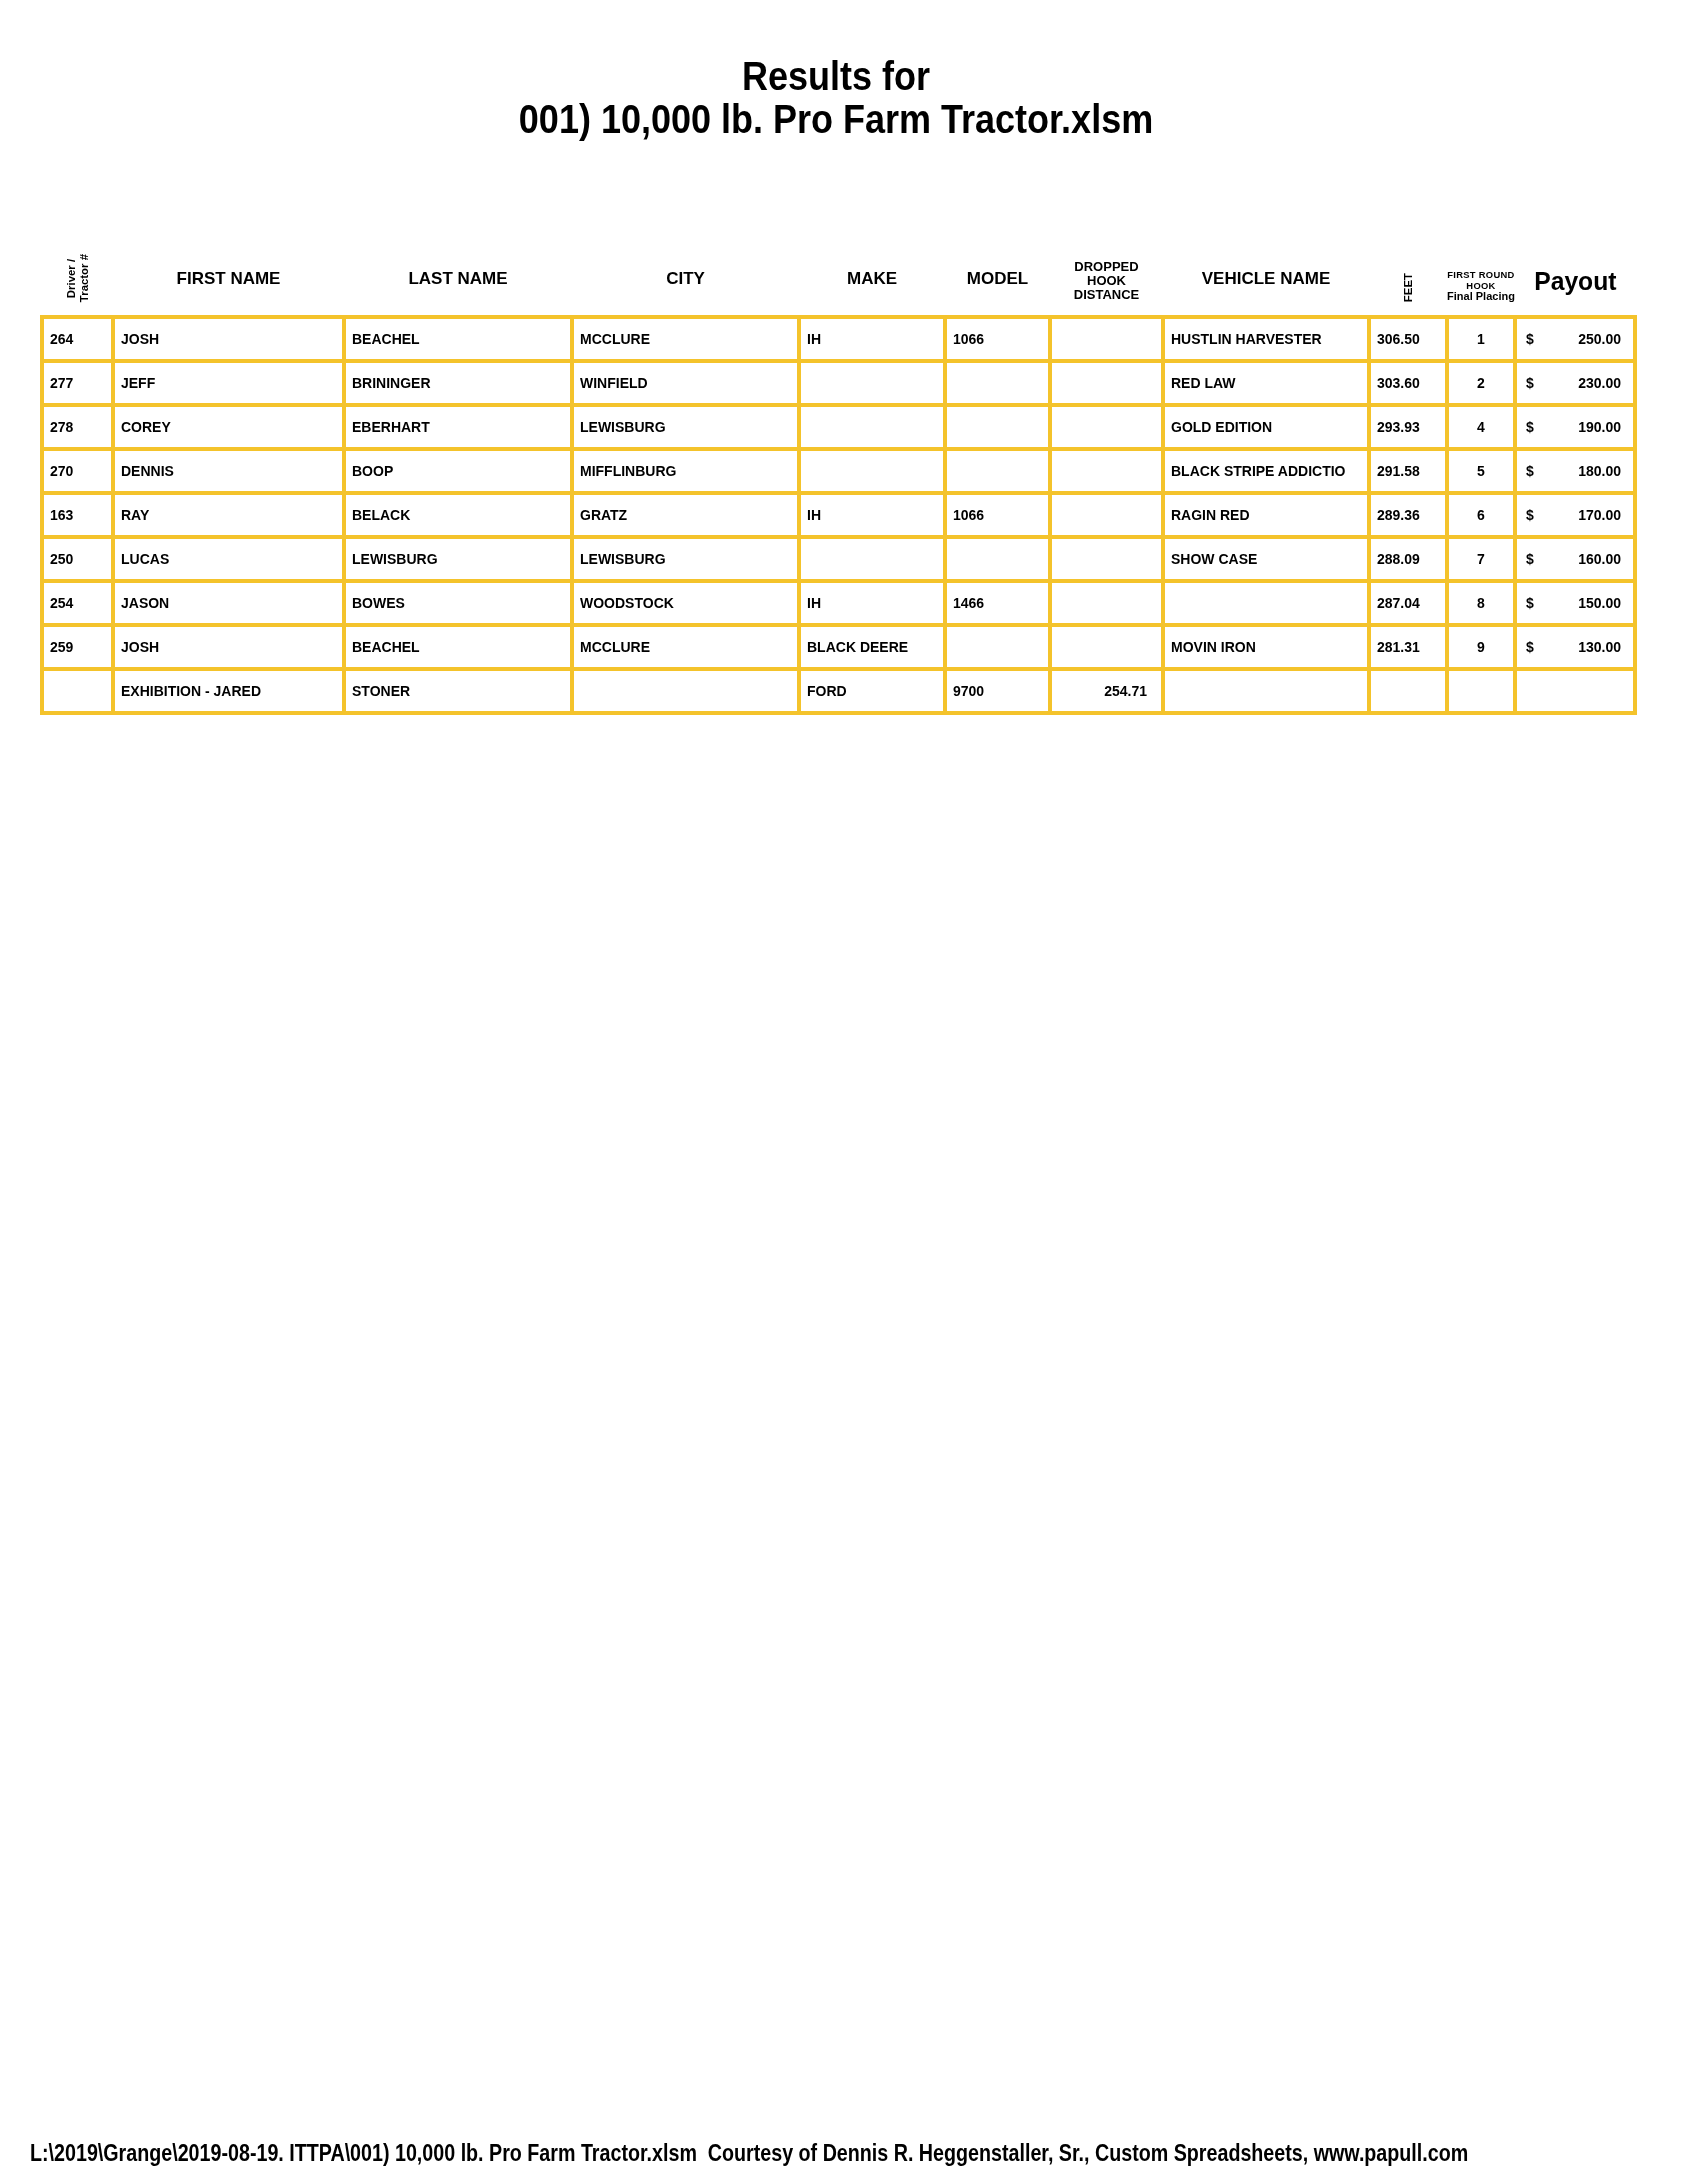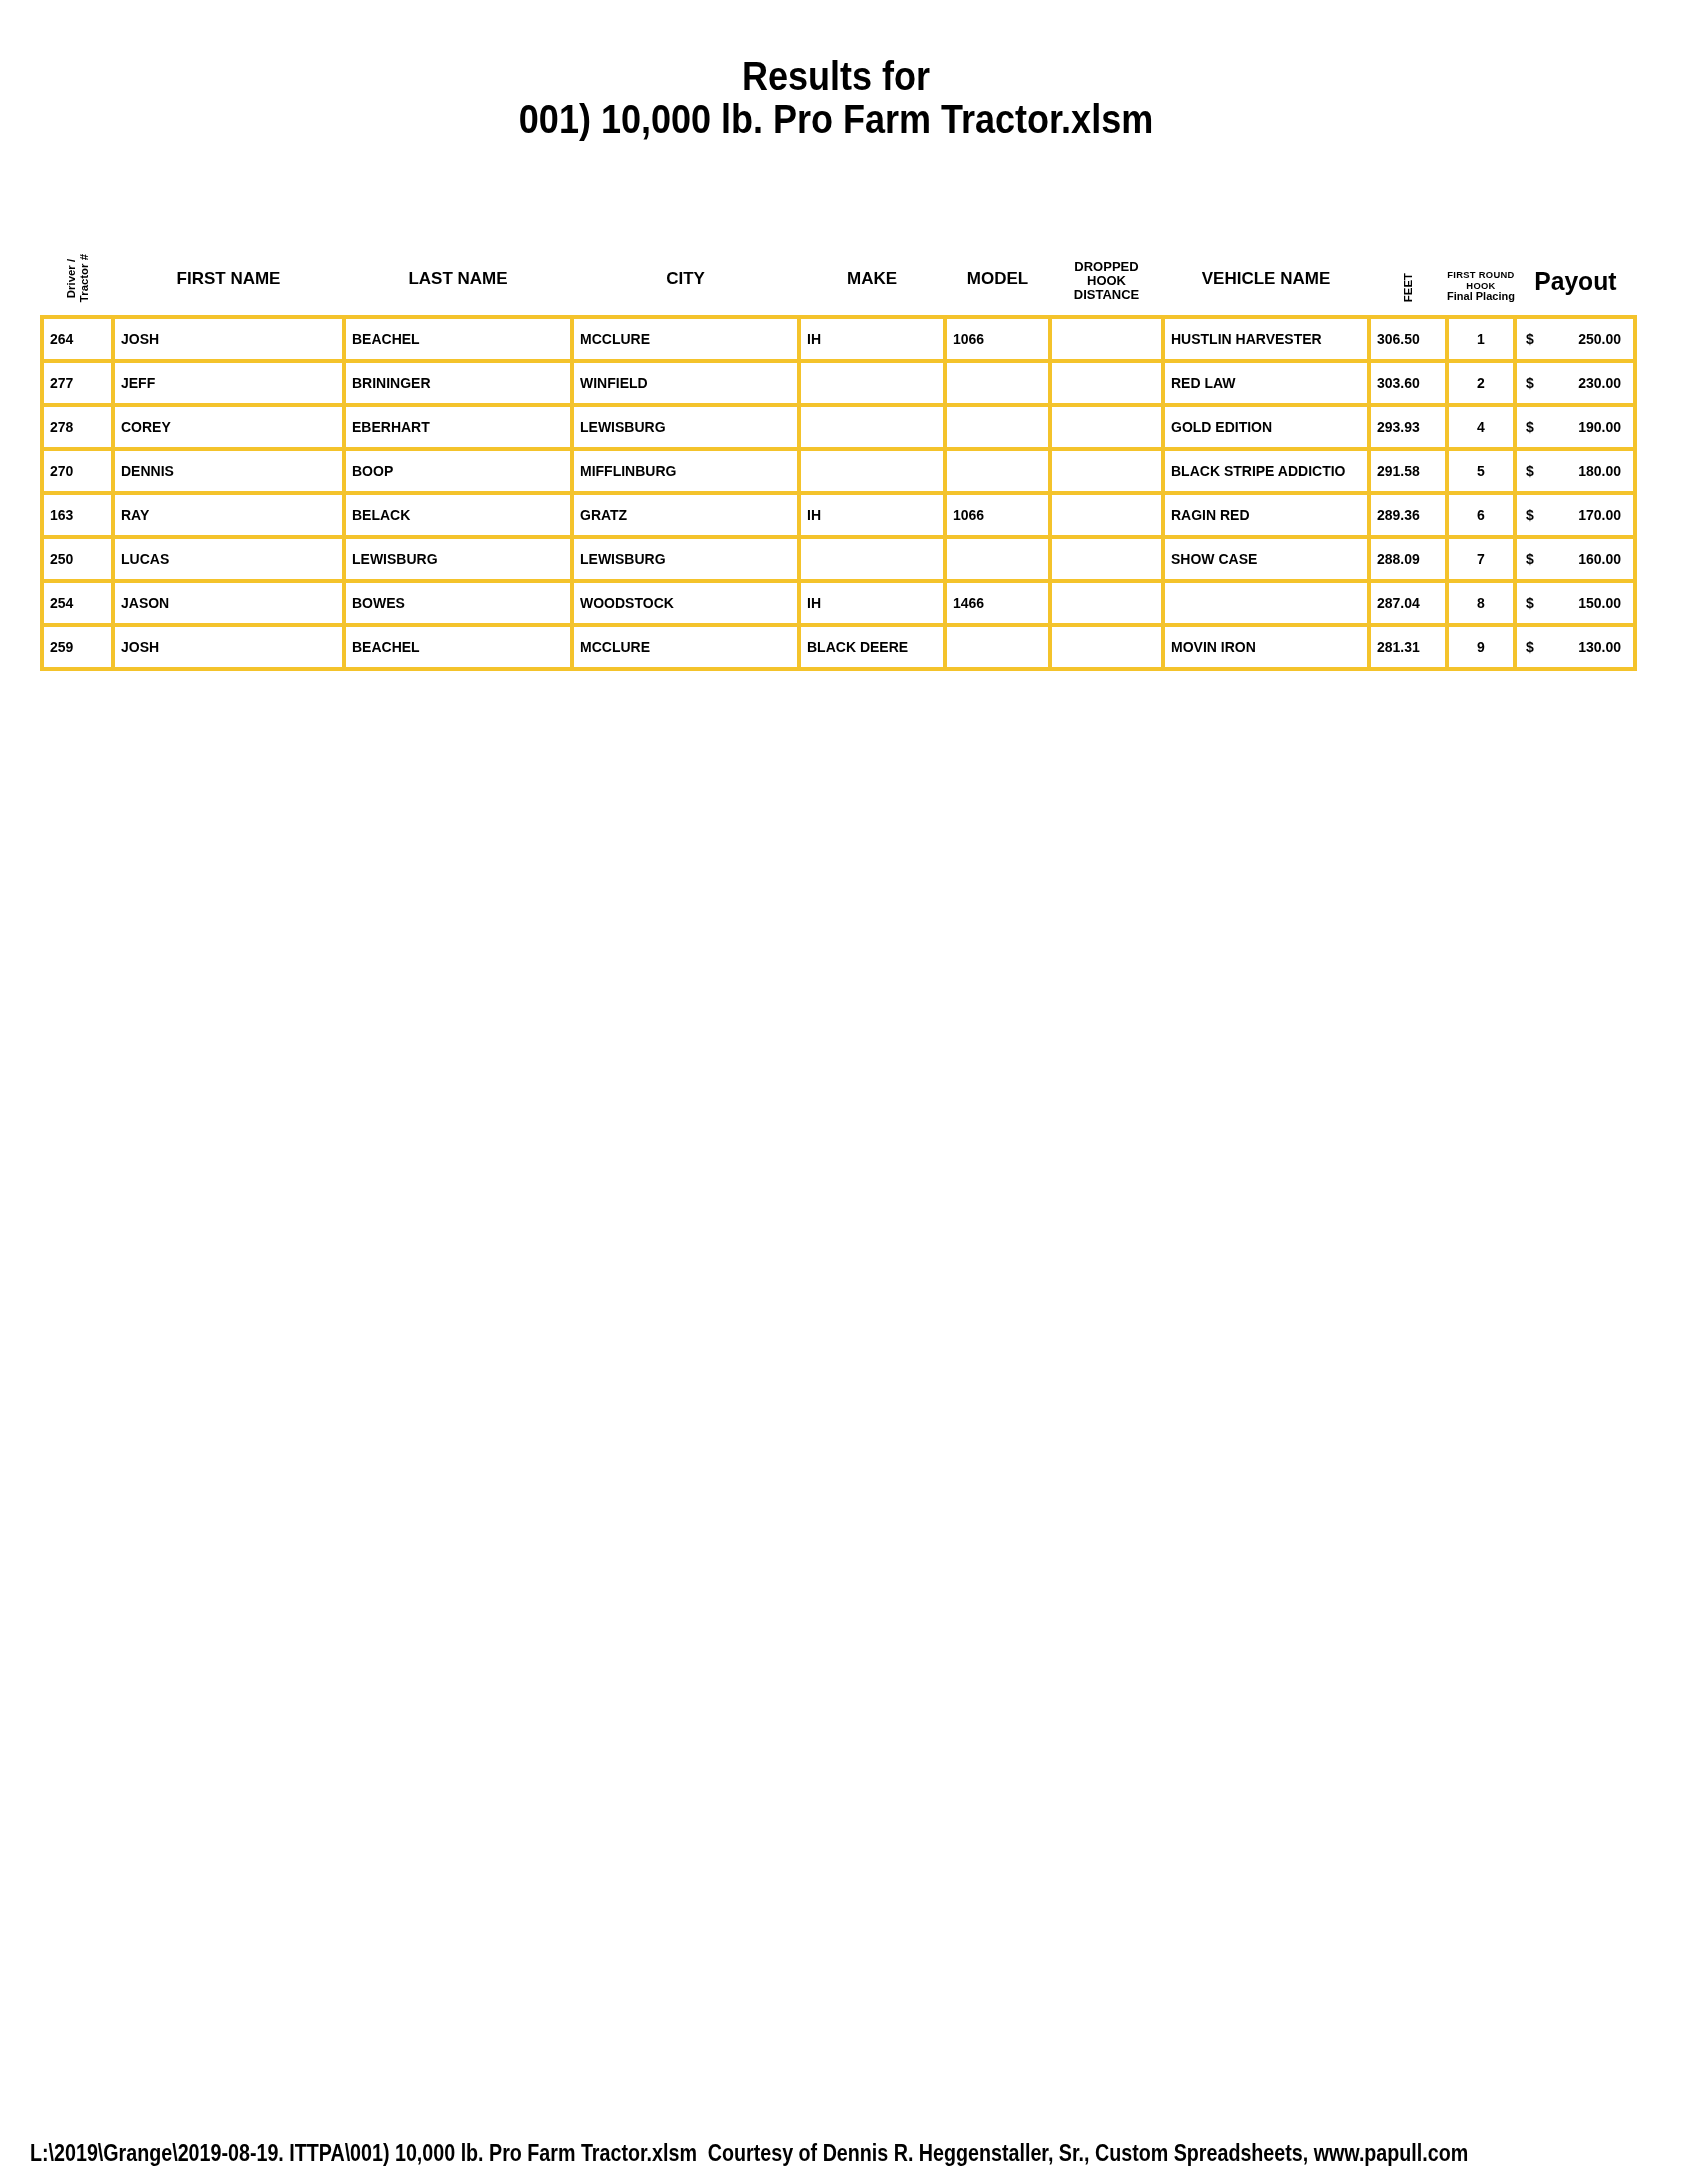--- a/index.html
+++ b/index.html
@@ -245,20 +245,33 @@
           <td class="c-text">MOVIN IRON</td>
           <td class="c-feet">281.31</td>
           <td class="c-place">9</td>
           <td class="c-payout">
             <div class="pay">
               <span>$</span>
               <span>130.00</span>
             </div>
           </td>
         </tr>
+        <tr>
+          <td class="c-num"></td>
+          <td class="c-text">EXHIBITION - JARED</td>
+          <td class="c-text">STONER</td>
+          <td class="c-text"></td>
+          <td class="c-text">FORD</td>
+          <td class="c-text">9700</td>
+          <td class="c-dropped">254.71</td>
+          <td class="c-text"></td>
+          <td class="c-feet"></td>
+          <td class="c-place"></td>
+          <td class="c-payout"></td>
+        </tr>
       </tbody>
   </table>
 
   <div class="footer">
     <div>L:\2019\Grange\2019-08-19. ITTPA\001) 10,000 lb. Pro Farm Tractor.xlsm  Courtesy of Dennis R. Heggenstaller, Sr., Custom Spreadsheets, www.papull.com</div>
     
   </div>
 
 </div>
 

